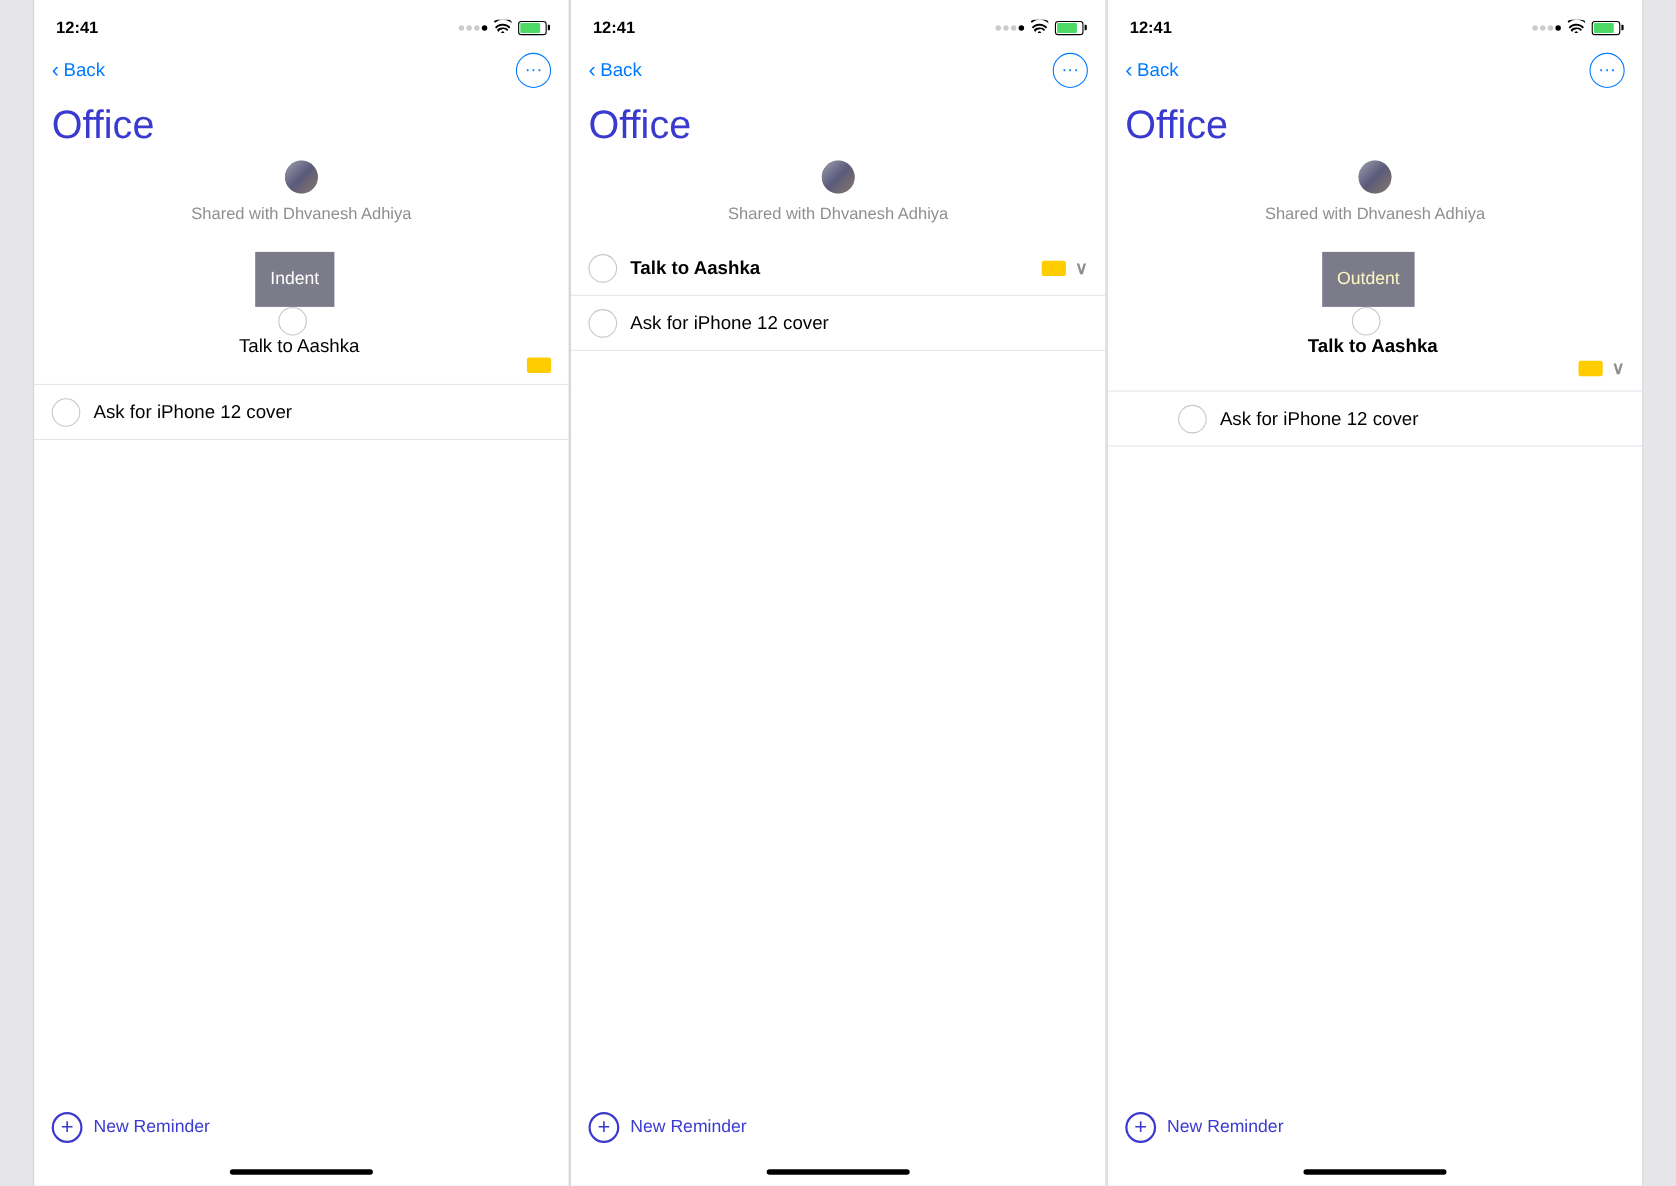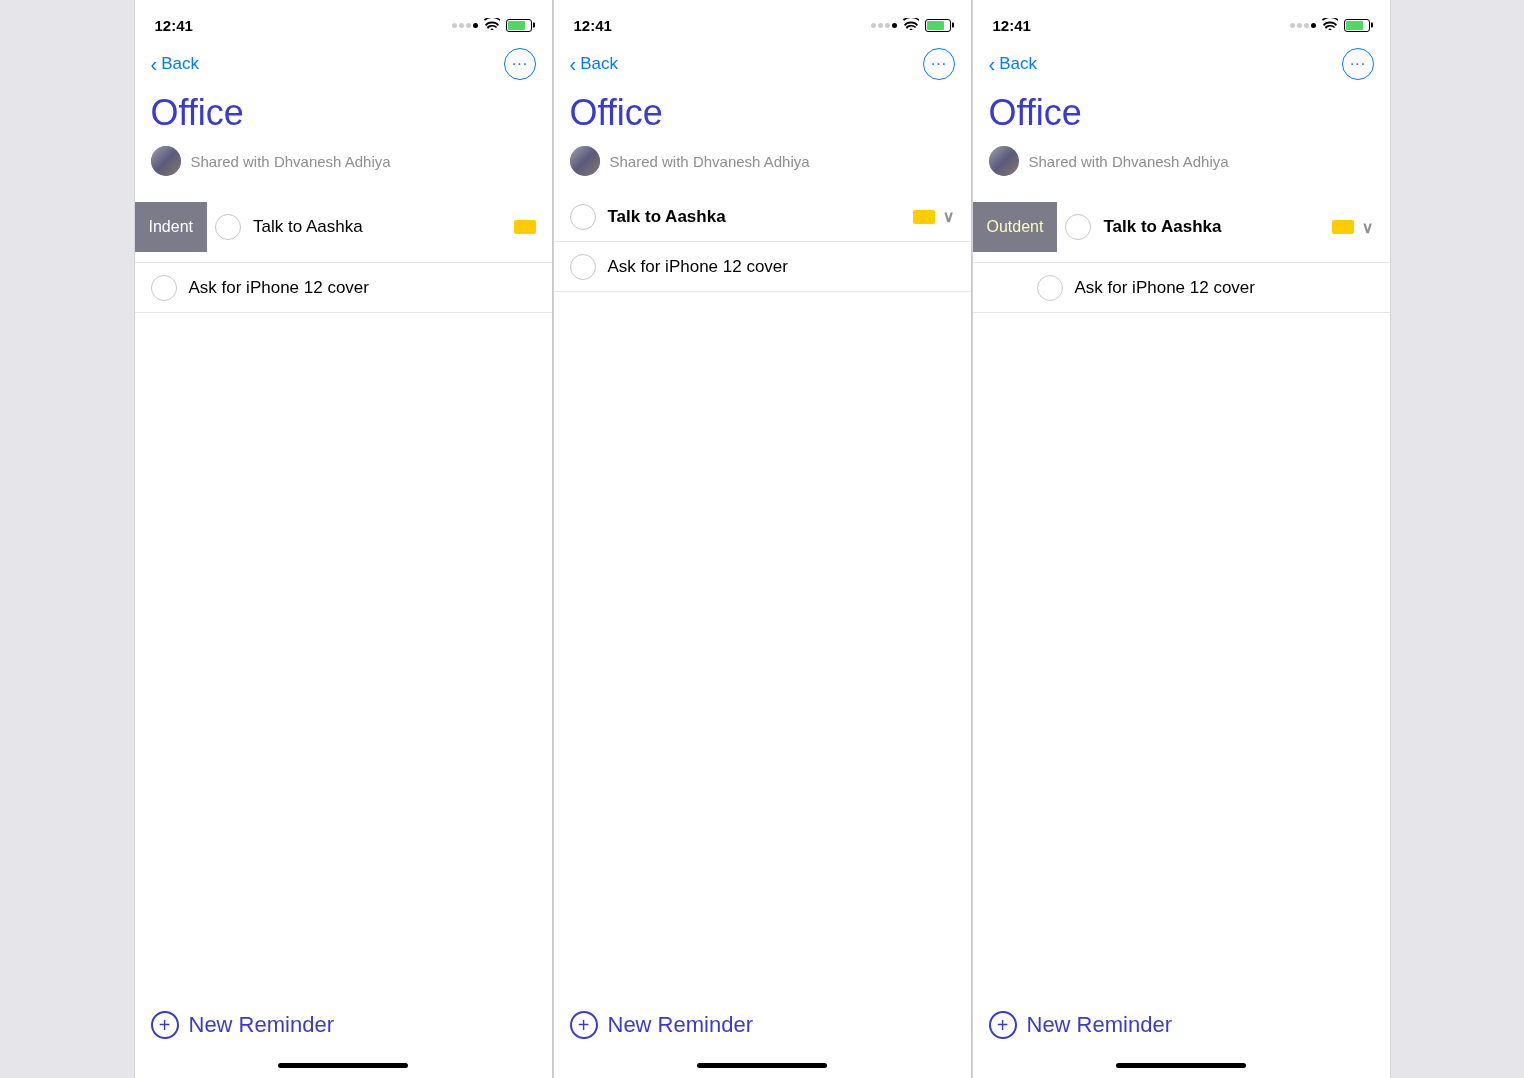--- a/index.html
+++ b/index.html
@@ -8,21 +8,21 @@
       height: 1078px;
       background: #e5e5ea;
       font-family: -apple-system, 'SF Pro Display', 'Helvetica Neue', sans-serif;
       display: flex;
       justify-content: center;
       align-items: center;
       gap: 0;
     }
 
     .phone-frame {
-      width: 419px;
+      width: 488px;
       height: 1078px;
       background: #ffffff;
       display: flex;
       flex-direction: column;
       overflow: hidden;
       position: relative;
       border-left: 1px solid #d1d1d6;
       border-right: 1px solid #d1d1d6;
     }
 
@@ -139,20 +139,21 @@
       color: #3a3acf;
       padding: 4px 16px 8px 16px;
     }
 
     
     .shared-row {
       display: flex;
       align-items: center;
       gap: 10px;
       padding: 4px 16px 16px 16px;
+      flex-direction: column;
     }
 
     .avatar {
       width: 30px;
       height: 30px;
       border-radius: 50%;
       background: linear-gradient(135deg, #8e8e93 0%, #636366 100%);
       overflow: hidden;
       display: flex;
       align-items: center;
@@ -182,21 +183,22 @@
 
     .list-item {
       display: flex;
       align-items: center;
       padding: 10px 16px;
       border-bottom: 1px solid #e5e5ea;
       min-height: 50px;
     }
 
     .list-item.with-indent-action {
-      padding-left: 0;
+      padding-left: 12px;
+      flex-direction: column;
     }
 
     .indent-action-btn {
       background: #7b7b8a;
       color: white;
       padding: 10px 14px;
       font-size: 16px;
       font-weight: 500;
       min-height: 50px;
       display: flex;
@@ -278,21 +280,21 @@
       align-items: center;
       justify-content: center;
       color: #3a3acf;
       font-size: 20px;
       font-weight: 300;
       line-height: 1;
       flex-shrink: 0;
     }
 
     .new-reminder-text {
-      font-size: 22px;
+      font-size: 16px;
       color: #3a3acf;
       font-weight: 400;
     }
 
     
     .home-indicator {
       width: 130px;
       height: 5px;
       background: #000;
       border-radius: 3px;

